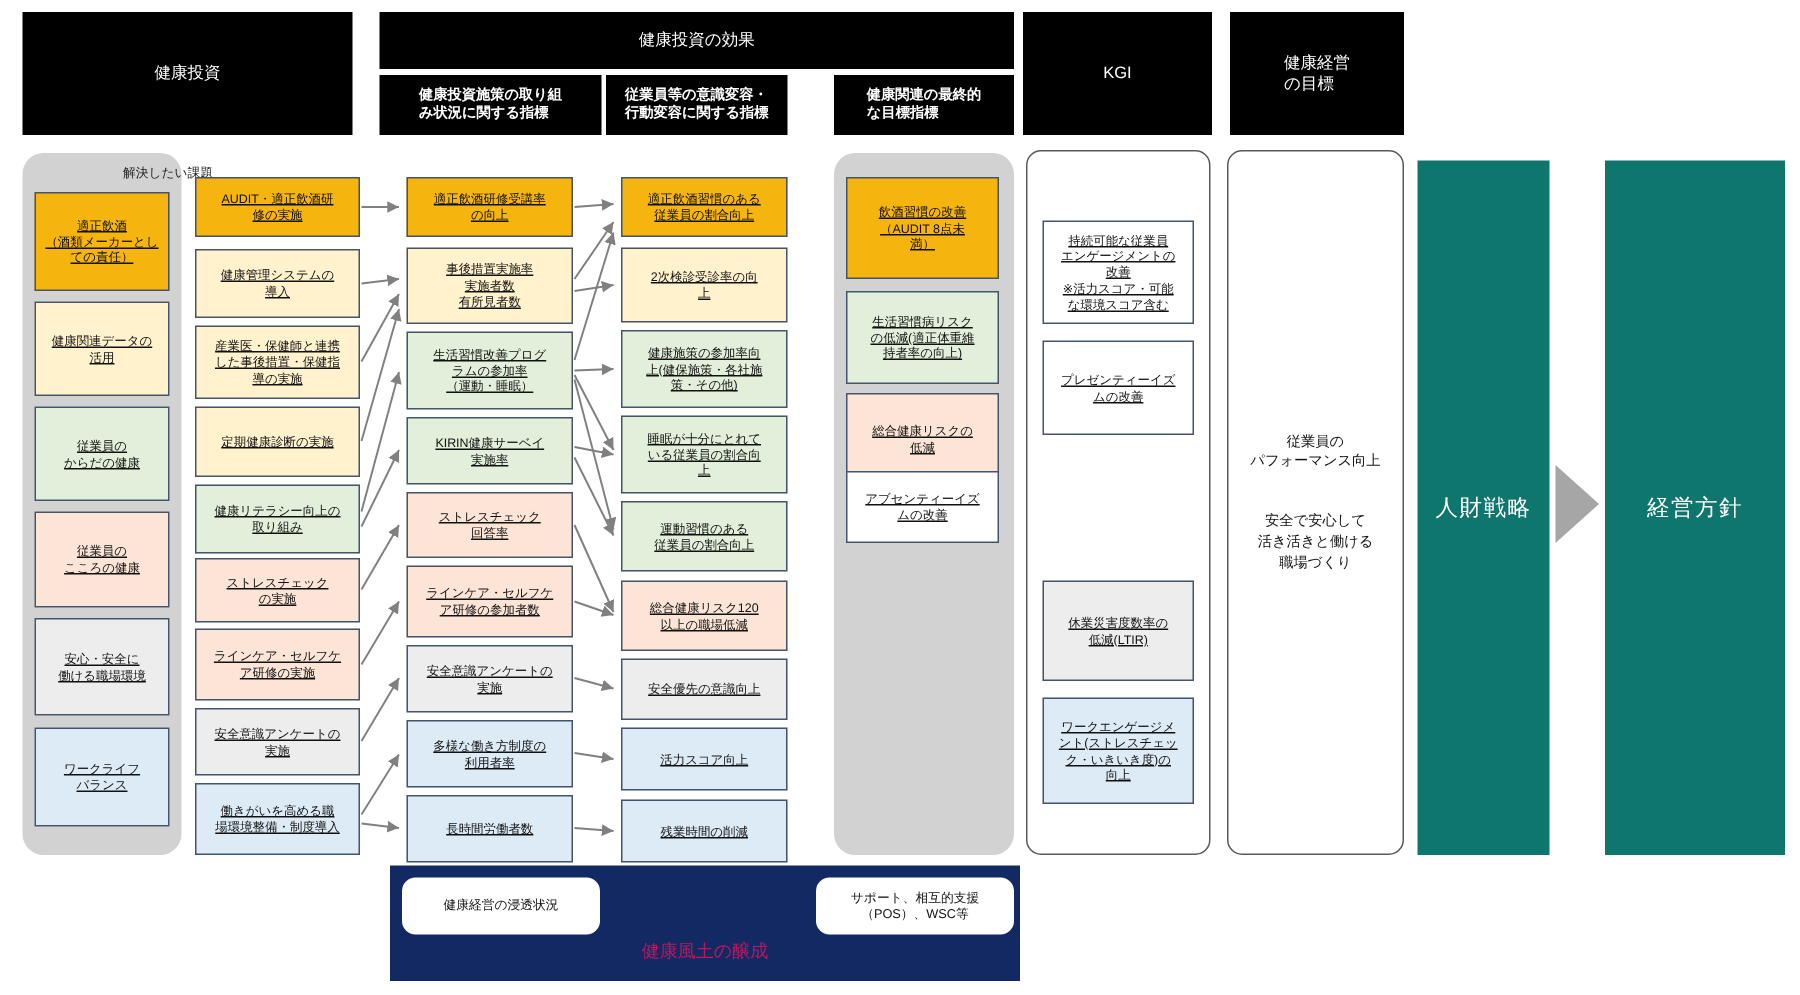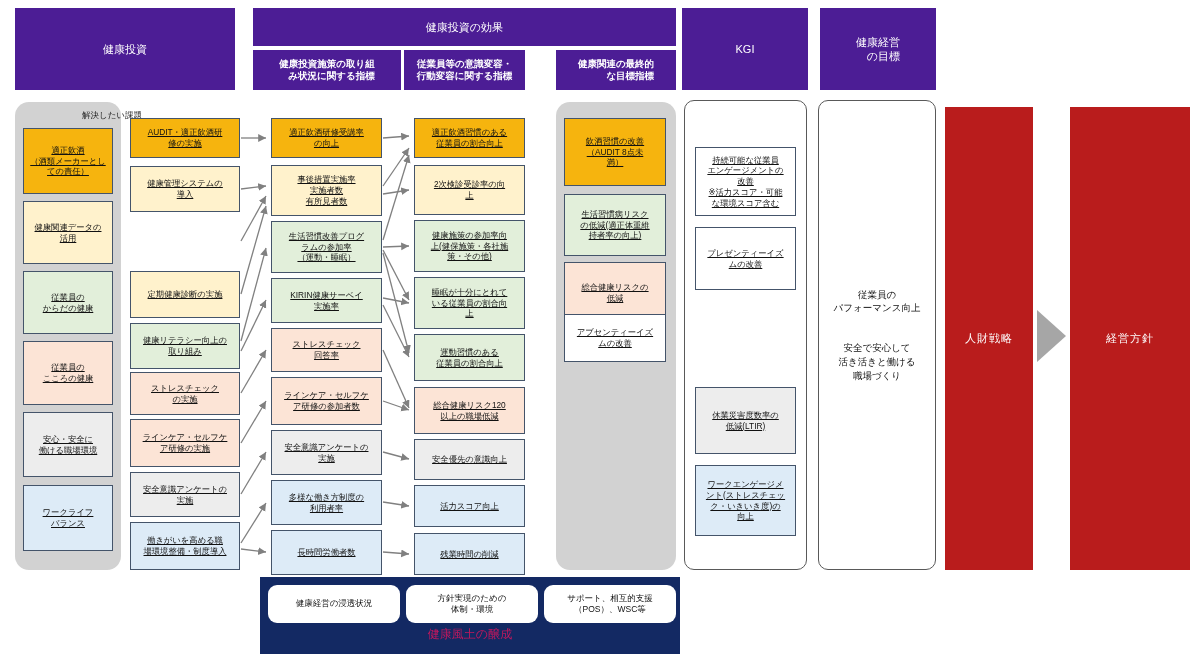--- a/index.html
+++ b/index.html
@@ -1,40 +1,40 @@
 <!DOCTYPE html>
 <html><head>
 <meta charset="utf-8">
 <style>
   html,body{margin:0;padding:0;background:#fff;}
   body{font-family:"Liberation Sans","DejaVu Sans",sans-serif;}
   #canvas{position:relative;width:1200px;height:663px;background:#fff;overflow:hidden;}
-  .hdr{position:absolute;background:#4c1d95;color:#fff;display:flex;align-items:center;justify-content:center;
-       text-align:right;font-size:11px;line-height:1.3;box-sizing:border-box;white-space:pre-line;}
+  .hdr{position:absolute;background:#000000;color:#fff;display:flex;align-items:center;justify-content:center;
+       text-align:left;font-size:11px;line-height:1.3;box-sizing:border-box;white-space:pre-line;}
   .hdr.small{font-size:9.5px;font-weight:bold;}
   .box{position:absolute;border:1px solid #44546A;display:flex;align-items:center;justify-content:center;
        text-align:center;font-size:8.3px;line-height:1.3;padding:2px 3px;box-sizing:border-box;color:#111;
        white-space:pre-line;text-decoration:underline;}
   .c-orange{background:#F6B40E;}
   .c-cream{background:#FFF2CC;}
   .c-green{background:#E2EFDA;}
   .c-peach{background:#FCE4D6;}
   .c-gray{background:#EDEDED;}
   .c-blue{background:#DDEBF7;}
   .c-white{background:#FFFFFF;}
   .container-gray{position:absolute;background:#D2D2D2;border-radius:14px;}
   .container-white{position:absolute;background:#fff;border:1px solid #595959;border-radius:10px;box-sizing:border-box;}
   .issues-label{position:absolute;left:15px;top:110px;width:106px;text-align:center;font-size:8.5px;color:#222;padding-left:44px;}
   .kgi-text{text-decoration-style:wavy;text-decoration-color:#FF0000;
             text-decoration-thickness:1px;text-underline-offset:4px;}
   .goal-inner{position:absolute;left:818px;top:100px;width:118px;height:470px;display:flex;flex-direction:column;
               align-items:center;justify-content:center;gap:26px;text-align:center;font-size:9.5px;line-height:1.45;
               color:#111;white-space:pre-line;}
-  .pillar{position:absolute;background:#b91c1c;color:#fff;display:flex;align-items:center;justify-content:center;
-          font-size:11px;letter-spacing:1px;}
+  .pillar{position:absolute;background:#0f766e;color:#fff;display:flex;align-items:center;justify-content:center;
+          font-size:15px;letter-spacing:1px;}
   .tri{position:absolute;left:1037px;top:310px;width:0;height:0;
        border-top:26px solid transparent;border-bottom:26px solid transparent;border-left:29px solid #A6A6A6;}
   .bottombar{position:absolute;left:260px;top:577px;width:420px;height:77px;background:#132963;}
   .culture-box{position:absolute;background:#fff;border-radius:9px;display:flex;align-items:center;justify-content:center;
                text-align:center;font-size:8.5px;line-height:1.35;color:#111;white-space:pre-line;box-sizing:border-box;}
   .culture-title{position:absolute;left:260px;top:626px;width:420px;text-align:center;color:#be185d;
                  font-size:12px;font-weight:normal;}
   svg.arrows{position:absolute;left:0;top:0;pointer-events:none;}
 </style>
 </head>
@@ -67,20 +67,23 @@
 こころの健康</div>
   <div class="box c-gray" style="left:23px;top:412px;width:90px;height:65px">安心・安全に
 働ける職場環境</div>
   <div class="box c-blue" style="left:23px;top:485px;width:90px;height:66px">ワークライフ
 バランス</div>
 
   <div class="box c-orange" style="left:130px;top:118px;width:110px;height:40px">AUDIT・適正飲酒研
 修の実施</div>
   <div class="box c-cream" style="left:130px;top:166px;width:110px;height:46px">健康管理システムの
 導入</div>
+  <div class="box c-cream" style="left:130px;top:217px;width:110px;height:49px">産業医・保健師と連携
+した事後措置・保健指
+導の実施</div>
   <div class="box c-cream" style="left:130px;top:271px;width:110px;height:47px">定期健康診断の実施</div>
   <div class="box c-green" style="left:130px;top:323px;width:110px;height:46px">健康リテラシー向上の
 取り組み</div>
   <div class="box c-peach" style="left:130px;top:372px;width:110px;height:43px">ストレスチェック
 の実施</div>
   <div class="box c-peach" style="left:130px;top:419px;width:110px;height:48px">ラインケア・セルフケ
 ア研修の実施</div>
   <div class="box c-gray" style="left:130px;top:472px;width:110px;height:45px">安全意識アンケートの
 実施</div>
   <div class="box c-blue" style="left:130px;top:522px;width:110px;height:48px">働きがいを高める職
@@ -159,22 +162,20 @@
 活き活きと働ける
 職場づくり</div>
   </div>
 
   <div class="pillar" style="left:945px;top:107px;width:88px;height:463px">人財戦略</div>
   <div class="tri"></div>
   <div class="pillar" style="left:1070px;top:107px;width:120px;height:463px">経営方針</div>
 
   <div class="bottombar"></div>
   <div class="culture-box" style="left:268px;top:585px;width:132px;height:38px">健康経営の浸透状況</div>
-  <div class="culture-box" style="left:406px;top:585px;width:132px;height:38px">方針実現のための
-体制・環境</div>
   <div class="culture-box" style="left:544px;top:585px;width:132px;height:38px">サポート、相互的支援
 （POS）、WSC等</div>
   <div class="culture-title">健康風土の醸成</div>
 
   <svg class="arrows" width="1200" height="663">
     <defs>
       <marker id="ah" markerWidth="8" markerHeight="8" refX="6" refY="3" orient="auto">
         <path d="M0,0 L6,3 L0,6 z" fill="#808080"></path>
       </marker>
     </defs>

